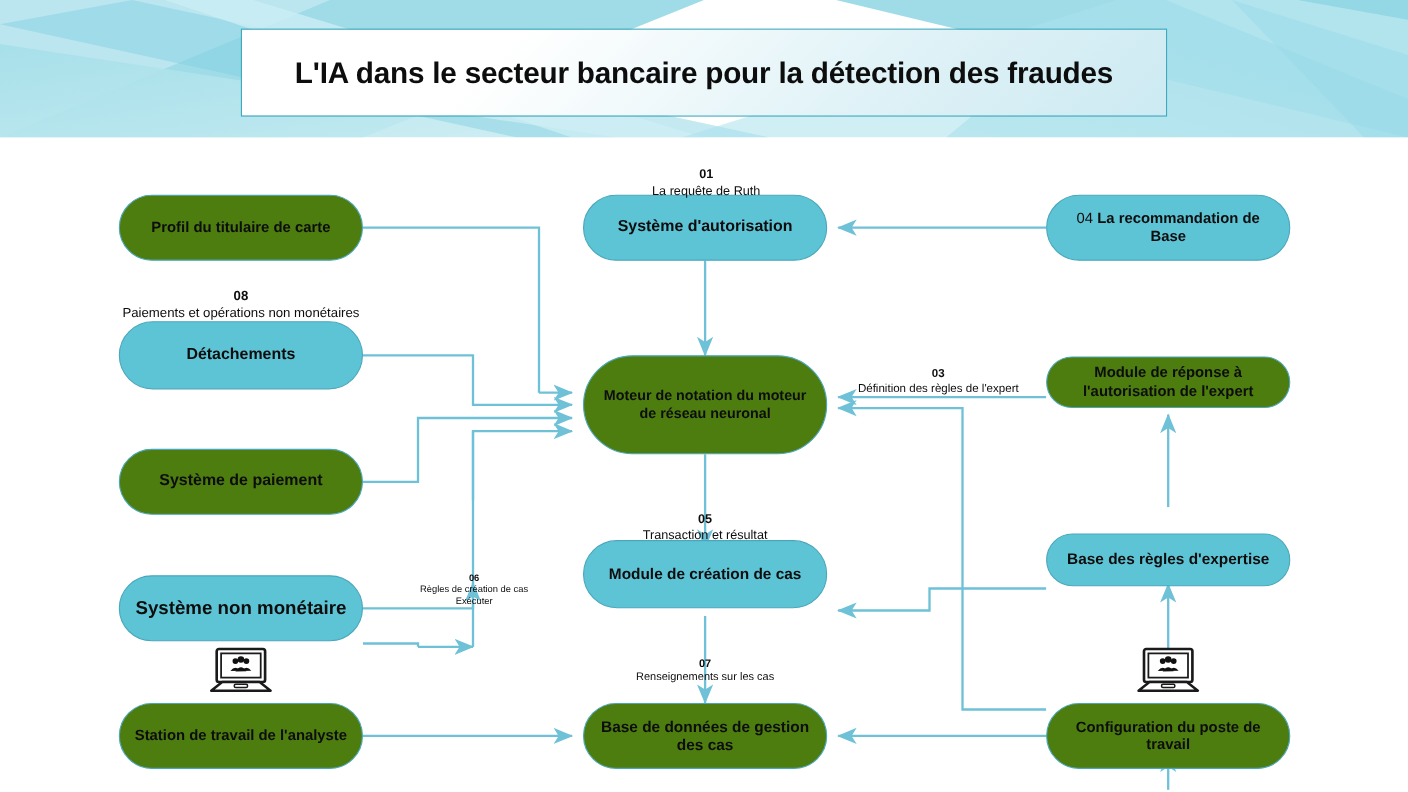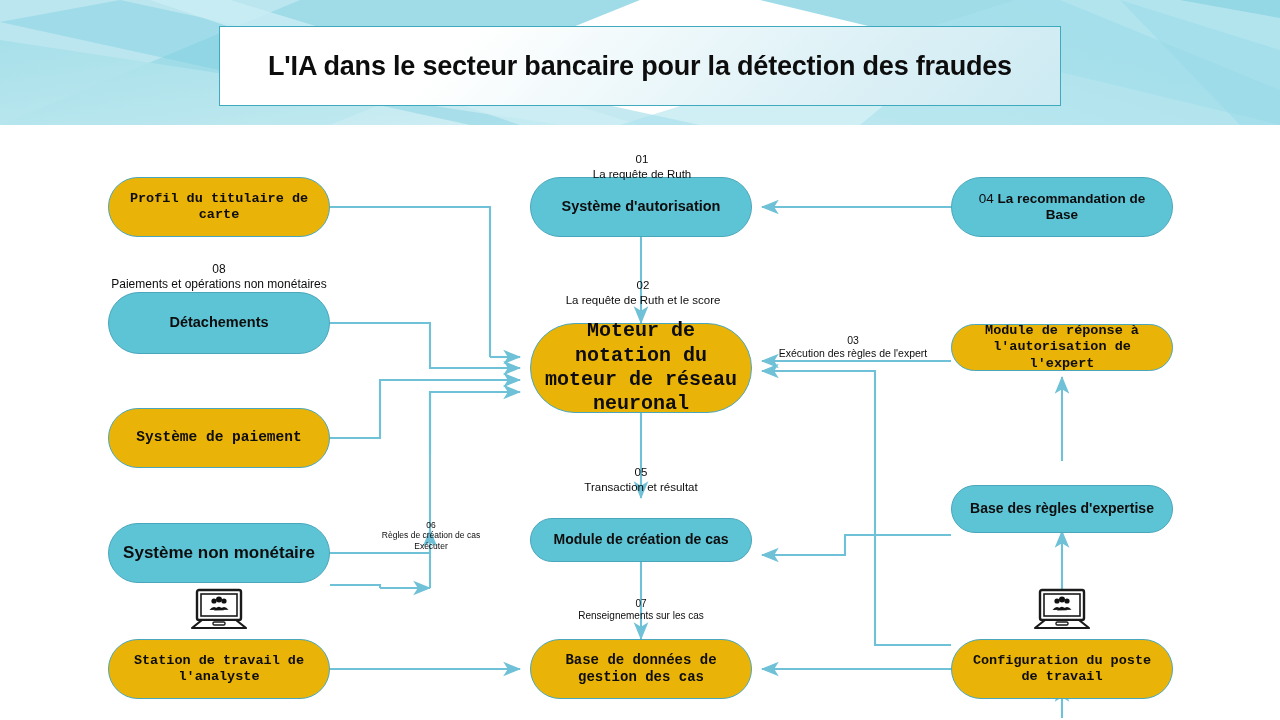--- a/index.html
+++ b/index.html
@@ -57,35 +57,35 @@
     border: 1px solid #4aa7bb;
     border-radius: 999px;
     display: flex; align-items: center; justify-content: center;
     text-align: center;
     color: #0d0d0d;
     font-weight: bold;
     line-height: 1.22;
     padding: 2px 12px;
     z-index: 3;
   }
-  .node.light { background: #eab308; font-family: Liberation Mono, monospace; }
+  .node.light { background: #4d7c0f; }
   .node.dark  { background: #5dc4d6; }
   .node .lbl { display: block; }
   .node .num { font-weight: normal; }
 
   
   .elabel {
     position: absolute;
     color: #0d0d0d;
     text-align: center;
     line-height: 1.25;
     z-index: 4;
     white-space: pre-line;
   }
-  .elabel b { font-weight: normal; }
+  .elabel b { font-weight: bold; }
 
   
   .laptop { position: absolute; z-index: 4; }
 </style>
 </head>
 <body>
 
 <div id="slide">
 
   <div id="header-band">
@@ -190,25 +190,25 @@
     </div>
 
     <div class="node light" style="left:108px; top:509px; width:222px; height:60px; font-size:13.5px;">
       <span class="lbl">Station de travail de l'analyste</span>
     </div>
 
     <div class="node dark" style="left:530px; top:47px; width:222px; height:60px; font-size:14.5px;">
       <span class="lbl">Système d'autorisation</span>
     </div>
 
-    <div class="node light" style="left:530px; top:193px; width:222px; height:90px; font-size:20px;">
+    <div class="node light" style="left:530px; top:193px; width:222px; height:90px; font-size:13px;">
       <span class="lbl">Moteur de notation du moteur de réseau neuronal</span>
     </div>
 
-    <div class="node dark" style="left:530px; top:388px; width:222px; height:44px; font-size:14px;">
+    <div class="node dark" style="left:530px; top:361px; width:222px; height:62px; font-size:14px;">
       <span class="lbl">Module de création de cas</span>
     </div>
 
     <div class="node light" style="left:530px; top:509px; width:222px; height:60px; font-size:14px;">
       <span class="lbl">Base de données de gestion des cas</span>
     </div>
 
     <div class="node dark" style="left:951px; top:47px; width:222px; height:60px; font-size:13.5px;">
       <span class="lbl"><span class="num">04</span> <span>La recommandation de Base</span></span>
     </div>
@@ -223,28 +223,24 @@
 
     <div class="node light" style="left:951px; top:509px; width:222px; height:60px; font-size:13.5px;">
       <span class="lbl">Configuration du poste de travail</span>
     </div>
 
     <div class="elabel" style="left:522px; top:8px; width:240px; font-size:11.5px;">
       <b>01</b>
       <span>La requête de Ruth</span>
     </div>
 
-    <div class="elabel" style="left:518px; top:134px; width:250px; font-size:11.5px;">
-      <b>02</b>
-      <span>La requête de Ruth et le score</span>
-    </div>
 
     <div class="elabel" style="left:755px; top:191px; width:196px; font-size:10.5px;">
       <b>03</b>
-      <span>Exécution des règles de l'expert</span>
+      <span>Définition des règles de l'expert</span>
     </div>
 
     <div class="elabel" style="left:530px; top:321px; width:222px; font-size:11.5px;">
       <b>05</b>
       <span>Transaction et résultat</span>
     </div>
 
     <div class="elabel" style="left:355px; top:379px; width:152px; font-size:8.5px;">
       <b>06</b>
       <span>Règles de création de cas

